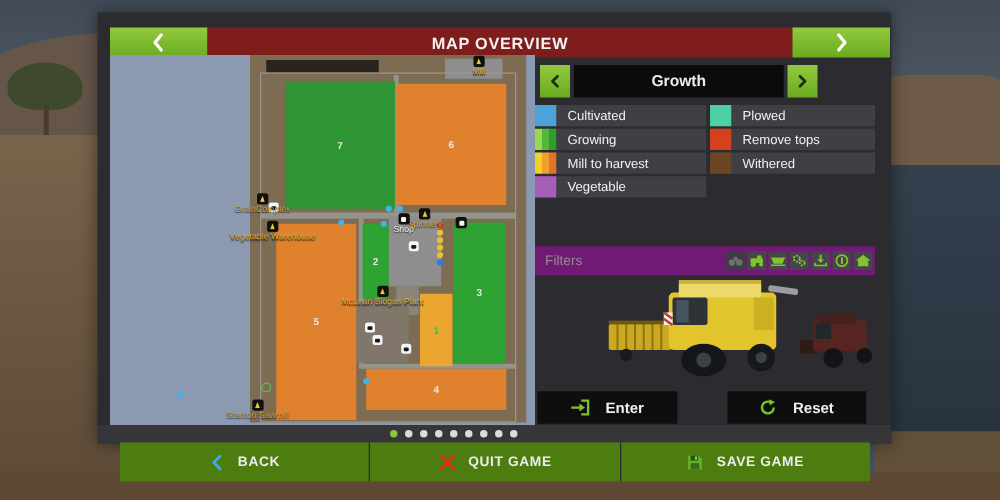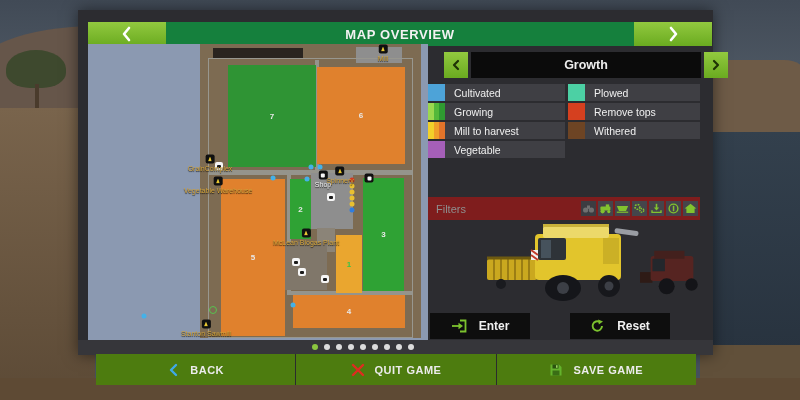--- a/index.html
+++ b/index.html
@@ -15,53 +15,53 @@
   .bg-tree-trunk{left:35px;top:84px;width:4px;height:24px;background:#4a3b2c;}
   .bg-rock-right{left:688px;top:60px;width:120px;height:88px;background:#6e5b47;border-radius:30% 20% 10% 40%;}
   .bg-water-right{left:700px;top:132px;width:100px;height:218px;background:linear-gradient(#33404d,#28333f);}
   .bg-dirt-bottom{left:0;top:378px;width:800px;height:22px;background:#5e4a34;}
   .bg-dirt-right{left:700px;top:345px;width:100px;height:40px;background:#61503a;}
 
   
   .panel{left:78px;top:10px;width:635px;height:345px;background:#2c2c30;box-shadow:0 0 14px rgba(0,0,0,.5);}
   .topbar{position:absolute;left:10px;top:12px;width:624px;height:24px;display:flex;}
   .navbtn{width:78px;height:24px;background:linear-gradient(#92c93f,#6aab20);display:flex;align-items:center;justify-content:center;cursor:pointer;}
-  .titlebar{flex:1;background:#15803d;color:#f2f2f2;font-size:13px;font-weight:bold;letter-spacing:.6px;display:flex;align-items:center;justify-content:center;}
+  .titlebar{flex:1;background:#7f1d1d;color:#f2f2f2;font-size:13px;font-weight:bold;letter-spacing:.6px;display:flex;align-items:center;justify-content:center;}
 
   
   .map{position:absolute;left:10px;top:34px;width:340px;height:296px;background:#8b99b1;overflow:hidden;}
   .mz,.mf{position:absolute;}
   .mf{display:flex;align-items:center;justify-content:center;font-size:8px;font-weight:bold;}
   .poi{position:absolute;transform:translate(-50%,-50%);display:flex;flex-direction:column;align-items:center;gap:1px;z-index:6;}
   .poi b{font-size:7px;font-weight:normal;white-space:nowrap;text-shadow:0 1px 1px rgba(0,0,0,.8);line-height:1;}
   .pin{display:block;width:9px;height:9px;background:#101010;border-radius:2px;position:relative;}
   .pin::after{content:'';position:absolute;left:2.5px;top:2px;width:4px;height:5px;background:#e9c832;clip-path:polygon(50% 0,100% 100%,0 100%);}
   .pin.light::after{background:#f5f5f5;clip-path:none;border-radius:1px;top:2.5px;height:4px;}
   .vm{position:absolute;width:8px;height:8px;background:#f5f5f5;border-radius:2px;transform:translate(-50%,-50%);z-index:5;}
   .vm::after{content:'';position:absolute;left:2px;top:2.5px;width:4px;height:3px;background:#1a1a1a;border-radius:1px;}
   .idot{position:absolute;width:5px;height:5px;border-radius:50%;transform:translate(-50%,-50%);z-index:5;}
   .ring{position:absolute;width:6px;height:6px;border:1px solid #57c24f;border-radius:50%;transform:translate(-50%,-50%);z-index:5;}
 
   
   .rightcol{position:absolute;left:350px;top:42px;width:272px;height:292px;}
-  .growthbar{position:absolute;left:16px;top:0;width:284px;height:26px;display:flex;}
+  .growthbar{position:absolute;left:4px;top:0;width:222px;height:26px;display:flex;}
   .gbtn{width:24px;height:26px;background:linear-gradient(#92c93f,#6aab20);display:flex;align-items:center;justify-content:center;cursor:pointer;}
   .gtitle{flex:1;background:#0b0b0b;color:#ededed;font-size:12.5px;font-weight:bold;display:flex;align-items:center;justify-content:center;margin:0 3px;}
   .legend{position:absolute;left:0;top:32px;width:284px;display:flex;gap:3px;}
   .lcol{display:flex;flex-direction:column;gap:2px;}
   .lcol.a{width:137px;} .lcol.b{width:132px;text-align:center;}
   .lrow{height:17px;background:#3f3f44;display:flex;align-items:center;color:#f0f0f0;font-size:10.5px;}
   .sw{width:17px;height:17px;margin-right:9px;flex:none;}
-  .filters{position:absolute;left:0;top:145px;width:272px;height:23px;background:#7f1d1d;display:flex;align-items:center;}
+  .filters{position:absolute;left:0;top:145px;width:272px;height:23px;background:#701a75;display:flex;align-items:center;}
   .flabel{color:#8f8f8f;font-size:11px;margin-left:8px;flex:1;}
   .ftile{width:15px;height:15px;background:#45454b;margin-right:2px;display:flex;align-items:center;justify-content:center;cursor:pointer;}
   .ftile.dis{background:#3c3c41;}
   .showcase{position:absolute;left:0;top:170px;width:272px;height:80px;}
   .vname{position:absolute;left:0;top:246px;width:272px;text-align:center;color:#f5f5f5;font-size:12px;font-weight:bold;}
-  .actionrow{position:absolute;left:2px;top:261px;width:240px;height:26px;display:flex;gap:40px;}
+  .actionrow{position:absolute;left:2px;top:261px;width:263px;height:26px;display:flex;gap:40px;}
   .abtn{flex:1;background:#0e0e0e;color:#f0f0f0;font-size:12px;font-weight:bold;display:flex;align-items:center;justify-content:center;gap:12px;cursor:pointer;}
 
   
   .dotsrow{position:absolute;left:0;top:330px;width:635px;height:15px;background:#36363a;}
   .dots{position:absolute;left:234px;top:334px;display:flex;gap:6px;}
   .dot{width:6px;height:6px;border-radius:50%;background:#dcdcdc;}
   .dot.active{background:#8bc53f;}
   .bottombar{left:96px;top:354px;width:600px;height:31px;background:#4d7c0f;display:flex;}
   .bbtn{flex:1;display:flex;align-items:center;justify-content:center;gap:10px;color:#ececec;font-size:11px;font-weight:bold;letter-spacing:.5px;cursor:pointer;}
   .bbtn+.bbtn{border-left:1px solid #2b2b2e;}

